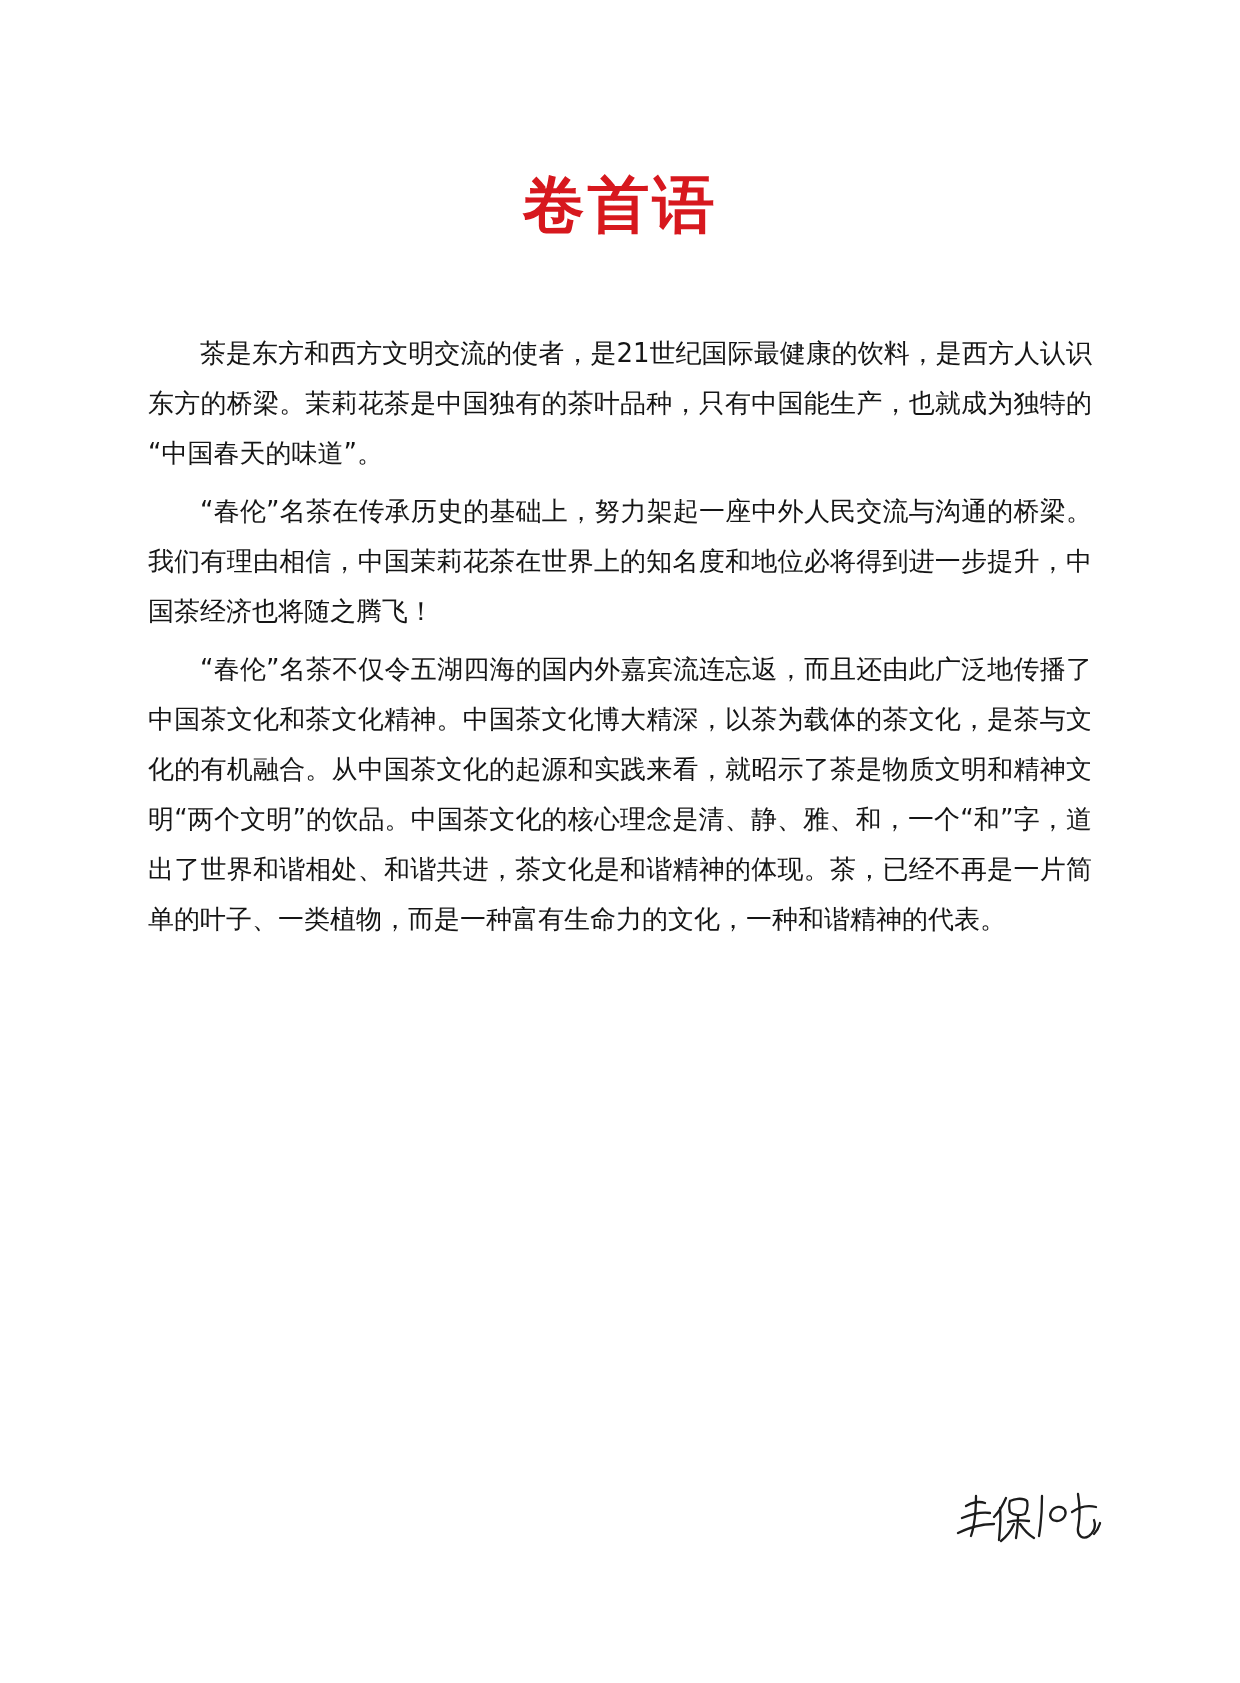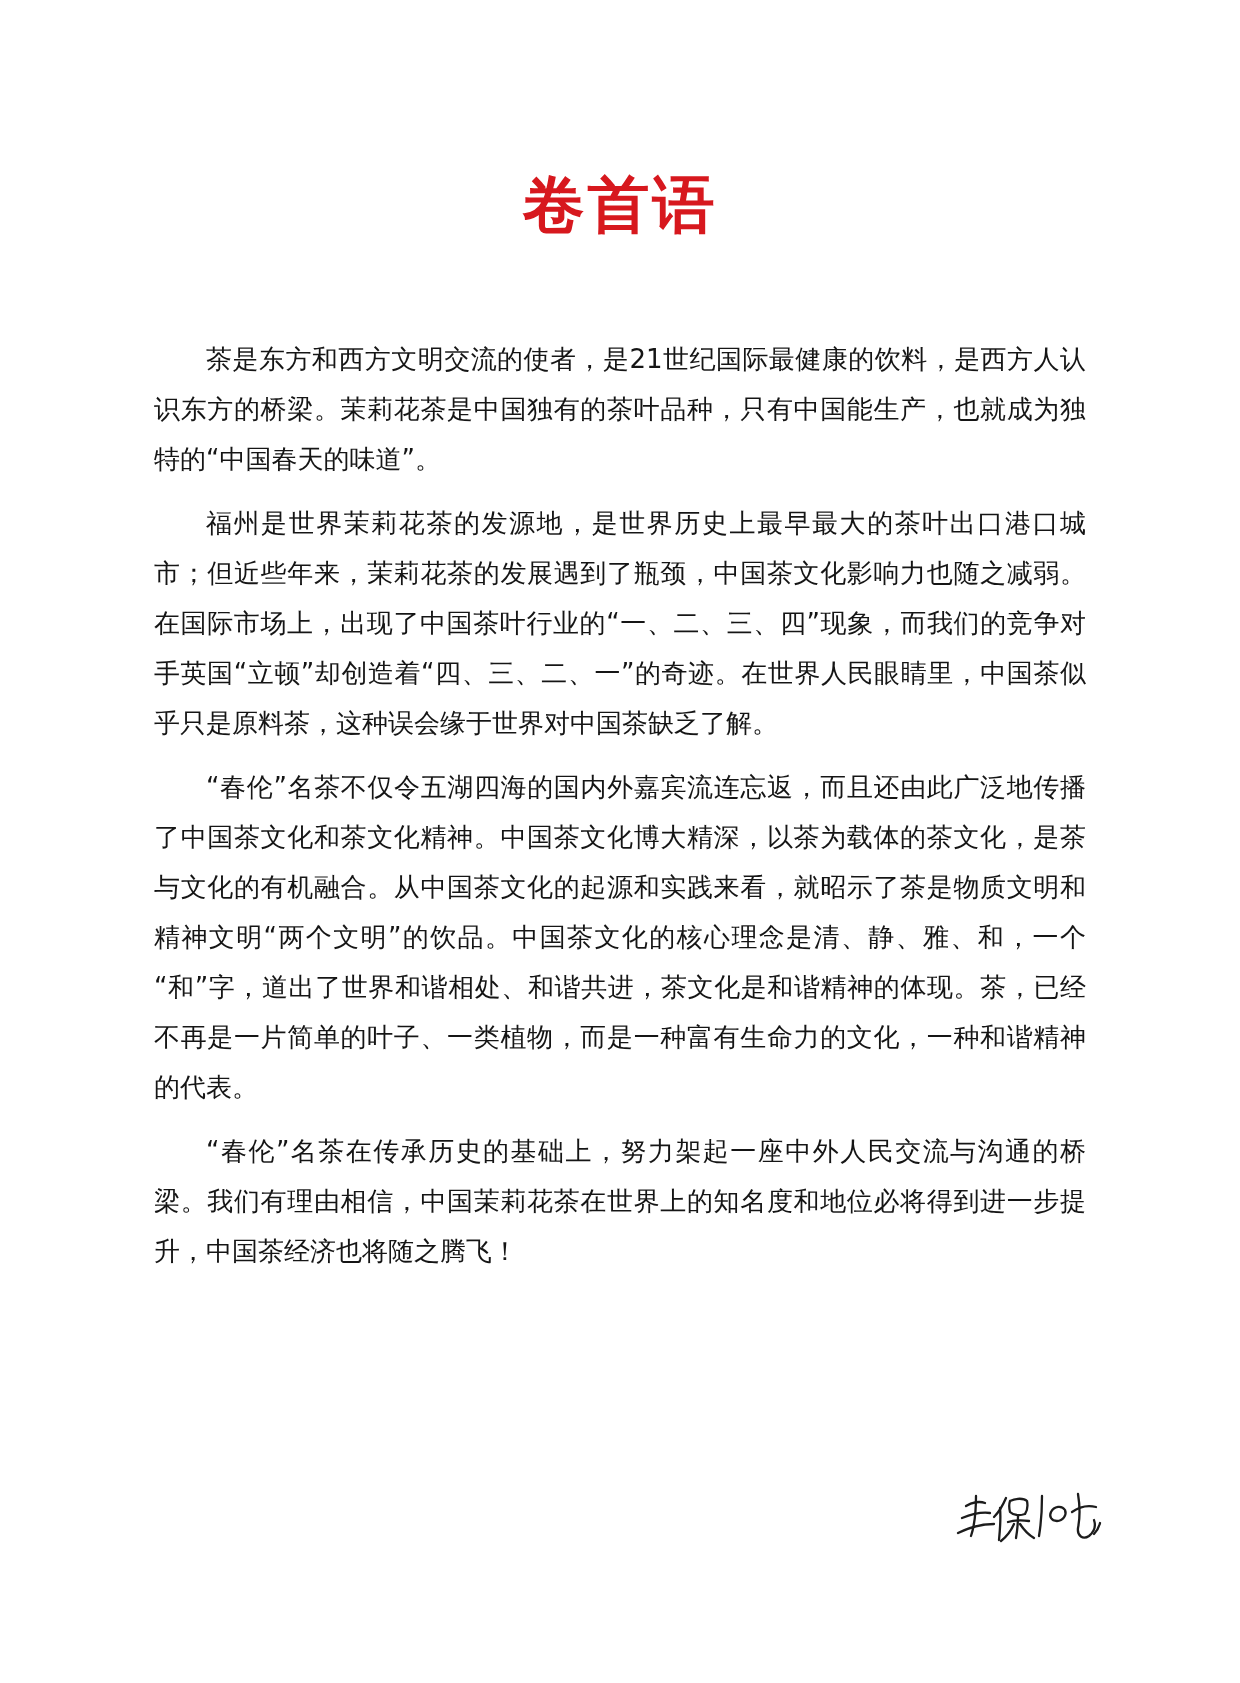--- a/index.html
+++ b/index.html
@@ -23,21 +23,21 @@
     color:#d7181e;
     letter-spacing:3px;
   }
   .bodytext{
     position:absolute;
     left:140px;
     top:320px;
     width:960px;
   }
   .bodytext p{
-    margin:14px;
+    margin:8px;
     padding:0;
     font-size:26px;
     line-height:50px;
     text-align:justify;
     text-indent:2em;
     color:#151515;
   }
   .signature{
     position:absolute;
     left:950px;
@@ -56,23 +56,22 @@
 </style>
 </head>
 <body>
 
 <div class="page">
 
   <h1 class="title">卷首语</h1>
 
   <div class="bodytext">
     <p>茶是东方和西方文明交流的使者，是21世纪国际最健康的饮料，是西方人认识东方的桥梁。茉莉花茶是中国独有的茶叶品种，只有中国能生产，也就成为独特的“中国春天的味道”。</p>
-    <p>福州是世界茉莉花茶的发源地，是世界历史上最早最大的茶叶出口港口城市；但近些年来，茉莉花茶的发展遇到了瓶颈，中国茶文化影响力也随之减弱。在国际市场上，出现了中国茶叶行业的“一、二、三、四”现象，而我们的竞争对手英国“立顿”却创造着“四、三、二、一”的奇迹。在世界人民眼睛里，中国茶似乎只是原料茶，这种误会缘于世界对中国茶缺乏了解。</p>
+    <p>“春伦”名茶在传承历史的基础上，努力架起一座中外人民交流与沟通的桥梁。我们有理由相信，中国茉莉花茶在世界上的知名度和地位必将得到进一步提升，中国茶经济也将随之腾飞！</p>
     <p>“春伦”名茶不仅令五湖四海的国内外嘉宾流连忘返，而且还由此广泛地传播了中国茶文化和茶文化精神。中国茶文化博大精深，以茶为载体的茶文化，是茶与文化的有机融合。从中国茶文化的起源和实践来看，就昭示了茶是物质文明和精神文明“两个文明”的饮品。中国茶文化的核心理念是清、静、雅、和，一个“和”字，道出了世界和谐相处、和谐共进，茶文化是和谐精神的体现。茶，已经不再是一片简单的叶子、一类植物，而是一种富有生命力的文化，一种和谐精神的代表。</p>
-    <p>“春伦”名茶在传承历史的基础上，努力架起一座中外人民交流与沟通的桥梁。我们有理由相信，中国茉莉花茶在世界上的知名度和地位必将得到进一步提升，中国茶经济也将随之腾飞！</p>
   </div>
 
   <div class="signature" title="王保明">
     <svg viewBox="0 0 156 72" xmlns="http://www.w3.org/2000/svg">
 
       <path d="M16,20 C22,16 30,15 35,17"></path>
       <path d="M12,32 C22,28 33,26 40,27"></path>
       <path d="M26,10 C26,22 25,38 21,50"></path>
       <path d="M8,47 C20,41 34,38 44,38"></path>
 

